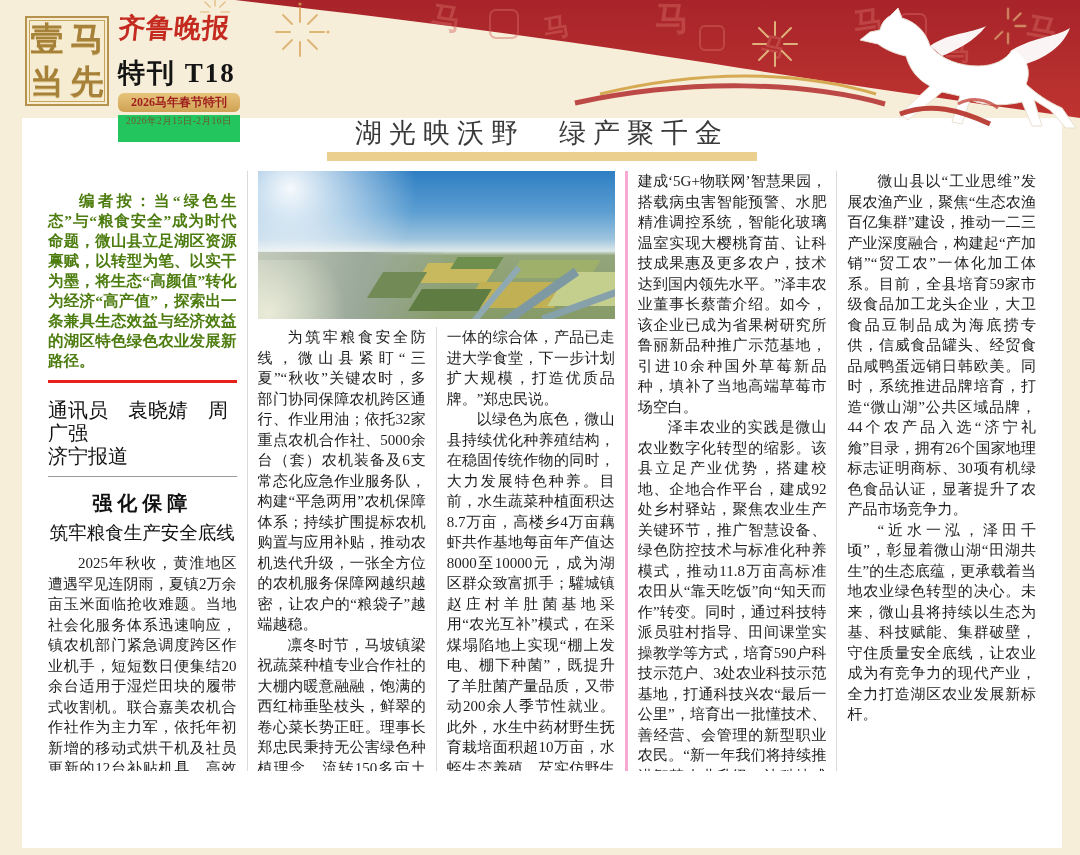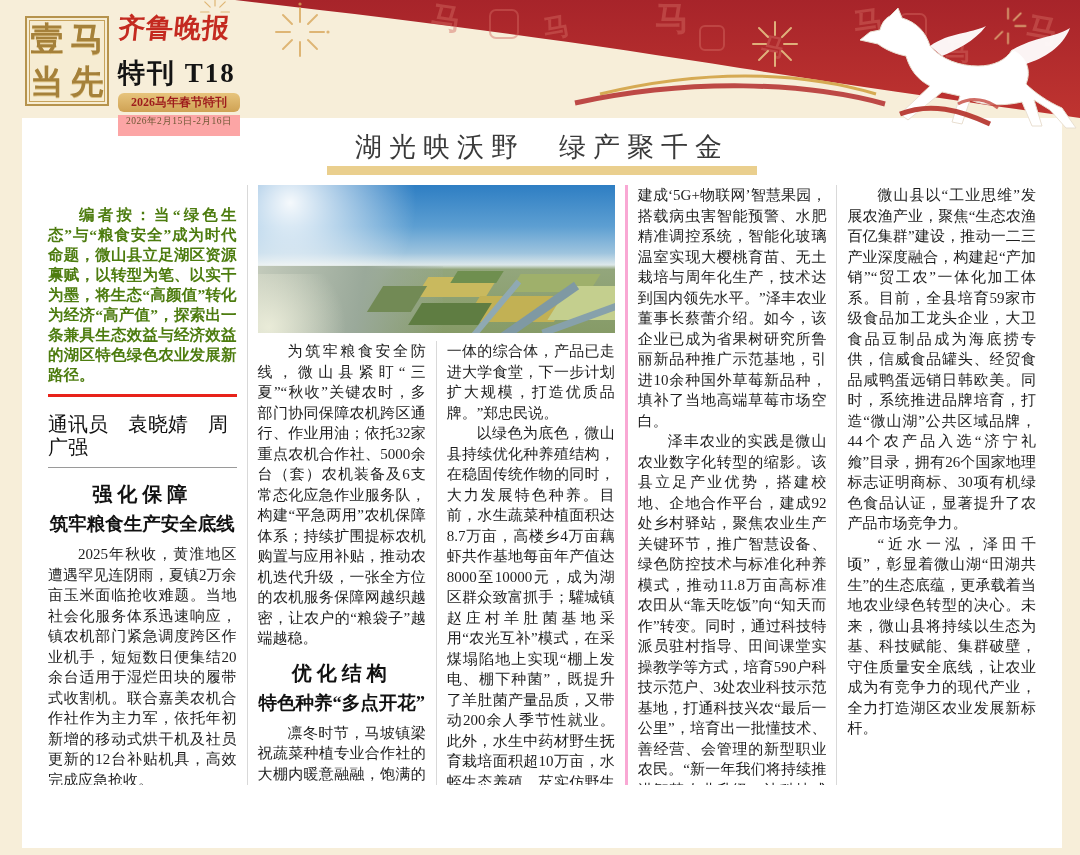--- a/index.html
+++ b/index.html
@@ -28,30 +28,30 @@
     font-size:27px;font-weight:bold;color:#c42a20;
     transform:skewX(-6deg);letter-spacing:1px;line-height:1.1;
   }
   .edition{font-size:27px;font-weight:bold;color:#141414;letter-spacing:2px;line-height:1.15;margin-top:14px;}
   .ribbon{
     margin-top:4px;width:122px;height:19px;line-height:19px;text-align:center;
     background:linear-gradient(180deg,#e7c47c,#cfa254);
     color:#9e1c1c;font-size:12px;font-weight:bold;border-radius:6px;
   }
   .daterange{
-    margin-top:3px;width:122px;height:21px;line-height:13px;text-align:center;
-    background:#fca5a5;color:#6d5733;font-size:9.5px;letter-spacing:.5px;
+    margin-top:3px;width:122px;height:27px;line-height:13px;text-align:center;
+    background:#22c55e;color:#6d5733;font-size:9.5px;letter-spacing:.5px;
   }
   
   .card{
     position:absolute;top:118px;left:22px;width:1040px;height:730px;
     background:#ffffff;z-index:2;padding:0;box-sizing:border-box;
   }
   .kicker{
-    margin-top:14px;text-align:center;
+    text-align:center;
     font-family:"Liberation Sans", sans-serif;font-weight:300;
     font-size:27px;color:#3a3a3a;letter-spacing:7px;line-height:1.15;
   }
   .goldbar{width:430px;height:9px;background:#eacf8e;margin:3px auto 4px auto;}
   .headline{
     margin:0 6px;text-align:center;font-size:50px;font-weight:900;
     color:#131313;letter-spacing:1px;line-height:1.08;white-space:nowrap;
   }
   
   .cols{display:flex;margin:10px 16px 0 16px;height:600px;overflow:hidden;}
@@ -68,21 +68,21 @@
   p.indent{text-indent:2em;}
   .note{
     margin:20px 0 0 0;font-size:15.5px;line-height:20px;font-weight:700;
     color:#4d7c0f;text-align:justify;text-indent:2em;
   }
   .note-rule{border-bottom:3px solid #e8221a;margin:9px 0 16px 0;}
   .byline{font-size:20px;color:#111;line-height:23px;}
   .byline-rule{border-bottom:1px solid #9a9a9a;margin:8px 0 14px 0;}
   .sec{text-align:center;margin:12px 0 9px 0;}
   .sec .t1{font-size:20px;font-weight:bold;color:#111;letter-spacing:5px;line-height:1.2;}
-  .sec .t2{font-size:18.5px;font-weight:bold;color:#111;margin-top:7px;line-height:1.2;}
+  .sec .t2{font-size:18.5px;font-weight:normal;color:#111;margin-top:7px;line-height:1.2;}
   
   .photo{
     position:relative;height:148px;margin:0 10px 8px 10px;overflow:hidden;
     background:linear-gradient(180deg,#2e7ec3 0%,#5d9fd2 28%,#9ec4de 46%,#dde8ea 54%,#93a67c 57%,#869b67 100%);
   }
   .photo .glare{position:absolute;inset:0;background:radial-gradient(circle at 9% 12%,rgba(255,255,255,.95),rgba(255,255,255,0) 36%);}
   .photo .water{
     position:absolute;left:0;top:55%;width:52%;height:45%;
     background:linear-gradient(100deg,#c3cabb 0%,#9aa99a 55%,rgba(150,168,148,0) 100%);
   }
@@ -208,20 +208,21 @@
     <div class="kicker">湖光映沃野　绿产聚千金</div>
     <div class="goldbar"></div>
 
     <div class="cols">
 
       <section class="col">
         <p class="note">编者按：当“绿色生态”与“粮食安全”成为时代命题，微山县立足湖区资源禀赋，以转型为笔、以实干为墨，将生态“高颜值”转化为经济“高产值”，探索出一条兼具生态效益与经济效益的湖区特色绿色农业发展新路径。</p>
         <div class="note-rule"></div>
         <div class="byline">
           <div>通讯员　袁晓婧　周广强</div>
+          <div>济宁报道</div>
         </div>
         <div class="byline-rule"></div>
         <div class="sec">
           <div class="t1">强化保障</div>
           <div class="t2">筑牢粮食生产安全底线</div>
         </div>
         <p class="body indent">2025年秋收，黄淮地区遭遇罕见连阴雨，夏镇2万余亩玉米面临抢收难题。当地社会化服务体系迅速响应，镇农机部门紧急调度跨区作业机手，短短数日便集结20余台适用于湿烂田块的履带式收割机。联合嘉美农机合作社作为主力军，依托年初新增的移动式烘干机及社员更新的12台补贴机具，高效完成应急抢收。</p>
       </section>
 
       <section class="colgroup">
@@ -237,37 +238,33 @@
           <div class="patch" style="left:55%;top:58%;width:46px;height:12px;background:#6f8f4f;"></div>
           <div class="patch" style="left:33%;top:68%;width:44px;height:26px;background:#728a55;"></div>
           <div class="river" style="right:22%;top:52%;width:9px;height:110px;transform:rotate(55deg);"></div>
           <div class="river" style="right:34%;top:58%;width:6px;height:90px;transform:rotate(40deg);background:#8fa9b3;"></div>
           <div class="river" style="right:6%;top:55%;width:7px;height:100px;transform:rotate(70deg);background:#87a1ab;"></div>
         </div>
         <div class="pair">
 
           <div class="col">
             <p class="body indent">为筑牢粮食安全防线，微山县紧盯“三夏”“秋收”关键农时，多部门协同保障农机跨区通行、作业用油；依托32家重点农机合作社、5000余台（套）农机装备及6支常态化应急作业服务队，构建“平急两用”农机保障体系；持续扩围提标农机购置与应用补贴，推动农机迭代升级，一张全方位的农机服务保障网越织越密，让农户的“粮袋子”越端越稳。</p>
-            <div class="sec">
-              <div class="t1">优化结构</div>
-              <div class="t2">特色种养“多点开花”</div>
-            </div>
             <p class="body indent">凛冬时节，马坡镇梁祝蔬菜种植专业合作社的大棚内暖意融融，饱满的西红柿垂坠枝头，鲜翠的卷心菜长势正旺。理事长郑忠民秉持无公害绿色种植理念，流转150多亩土地建成连栋温室智慧种植基地，年直接经济效益达500万元左右。“我们引进新技术、新品种，打造集科技培训、品种试验、蔬菜生产于</p>
           </div>
 
           <div class="col pair-last">
             <p class="body">一体的综合体，产品已走进大学食堂，下一步计划扩大规模，打造优质品牌。”郑忠民说。</p>
             <p class="body indent">以绿色为底色，微山县持续优化种养殖结构，在稳固传统作物的同时，大力发展特色种养。目前，水生蔬菜种植面积达8.7万亩，高楼乡4万亩藕虾共作基地每亩年产值达8000至10000元，成为湖区群众致富抓手；驩城镇赵庄村羊肚菌基地采用“农光互补”模式，在采煤塌陷地上实现“棚上发电、棚下种菌”，既提升了羊肚菌产量品质，又带动200余人季节性就业。此外，水生中药材野生抚育栽培面积超10万亩，水蛭生态养殖、芡实仿野生栽培面积分别近万亩和2.7万亩，微山已然成为“道地水生中药材之乡”。</p>
 
           </div>
         </div>
       </section>
 
       <section class="col">
-        <p class="body">建成‘5G+物联网’智慧果园，搭载病虫害智能预警、水肥精准调控系统，智能化玻璃温室实现大樱桃育苗、无土栽培与周年化生产，技术达到国内领先水平。”泽丰农业董事长蔡蕾介绍。如今，该企业已成为省果树研究所鲁丽新品种推广示范基地，引进10余种国外草莓新品种，填补了当地高端草莓市场空白。</p>
+        <p class="body">建成‘5G+物联网’智慧果园，搭载病虫害智能预警、水肥精准调控系统，智能化玻璃温室实现大樱桃育苗、让科技成果惠及更多农户，技术达到国内领先水平。”泽丰农业董事长蔡蕾介绍。如今，该企业已成为省果树研究所鲁丽新品种推广示范基地，引进10余种国外草莓新品种，填补了当地高端草莓市场空白。</p>
         <p class="body indent">泽丰农业的实践是微山农业数字化转型的缩影。该县立足产业优势，搭建校地、企地合作平台，建成92处乡村驿站，聚焦农业生产关键环节，推广智慧设备、绿色防控技术与标准化种养模式，推动11.8万亩高标准农田从“靠天吃饭”向“知天而作”转变。同时，通过科技特派员驻村指导、田间课堂实操教学等方式，培育590户科技示范户、3处农业科技示范基地，打通科技兴农“最后一公里”，培育出一批懂技术、善经营、会管理的新型职业农民。“新一年我们将持续推进智慧农业升级，让科技成果惠及更多农户。”县农业农村局副局长李红春表示。</p>
 
       </section>
 
       <section class="col last">
         <p class="body indent">微山县以“工业思维”发展农渔产业，聚焦“生态农渔百亿集群”建设，推动一二三产业深度融合，构建起“产加销”“贸工农”一体化加工体系。目前，全县培育59家市级食品加工龙头企业，大卫食品豆制品成为海底捞专供，信威食品罐头、经贸食品咸鸭蛋远销日韩欧美。同时，系统推进品牌培育，打造“微山湖”公共区域品牌，44个农产品入选“济宁礼飨”目录，拥有26个国家地理标志证明商标、30项有机绿色食品认证，显著提升了农产品市场竞争力。</p>
         <p class="body indent">“近水一泓，泽田千顷”，彰显着微山湖“田湖共生”的生态底蕴，更承载着当地农业绿色转型的决心。未来，微山县将持续以生态为基、科技赋能、集群破壁，守住质量安全底线，让农业成为有竞争力的现代产业，全力打造湖区农业发展新标杆。</p>
       </section>
 
     </div>

